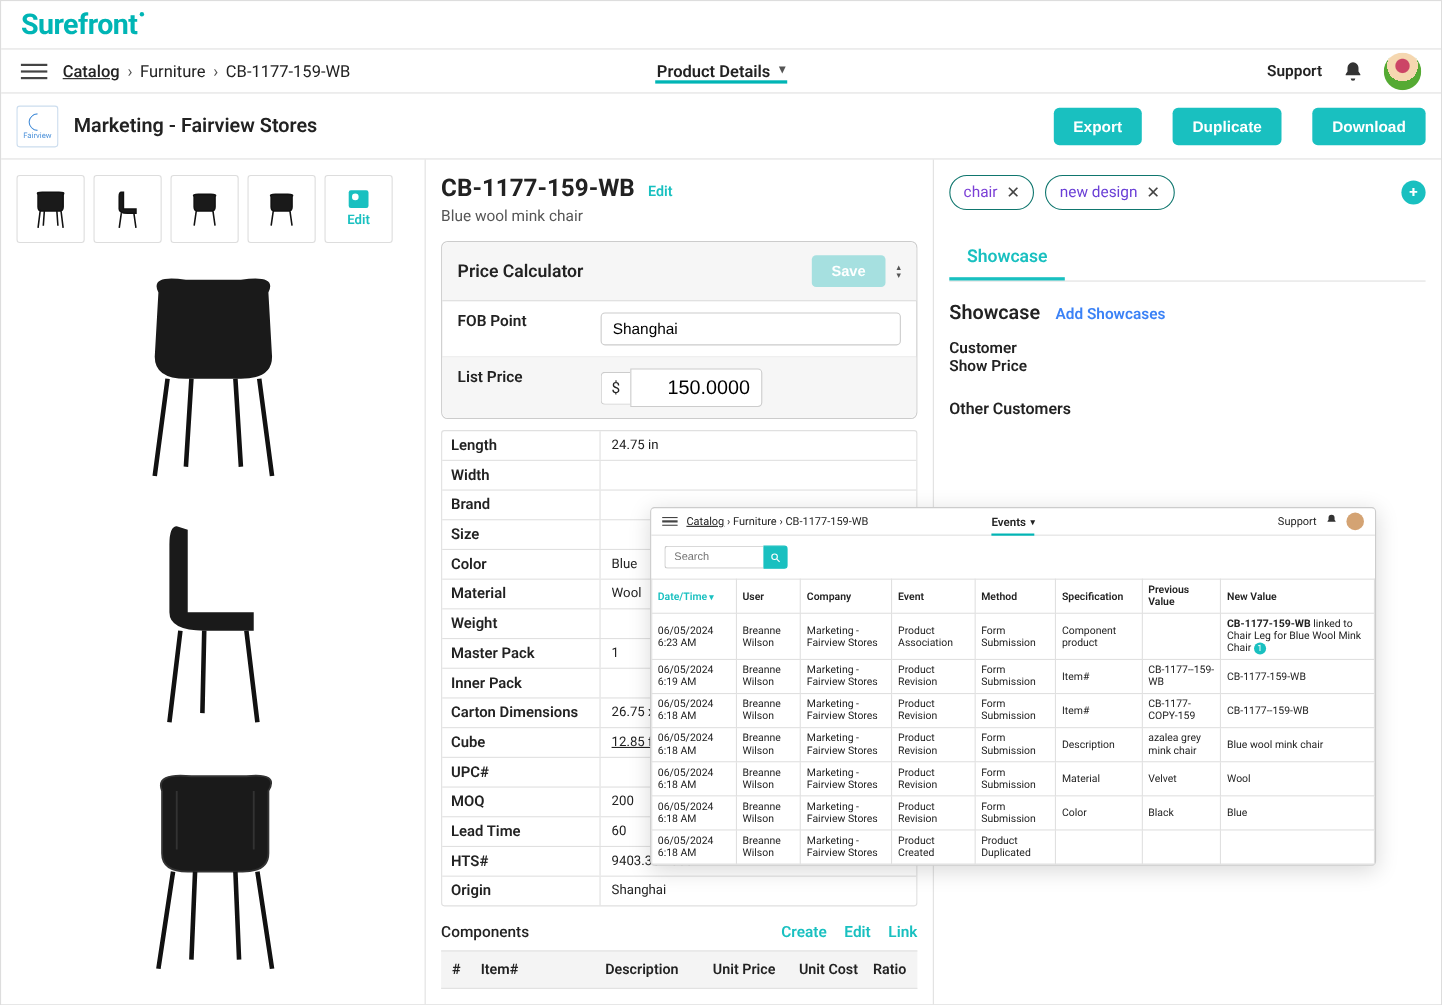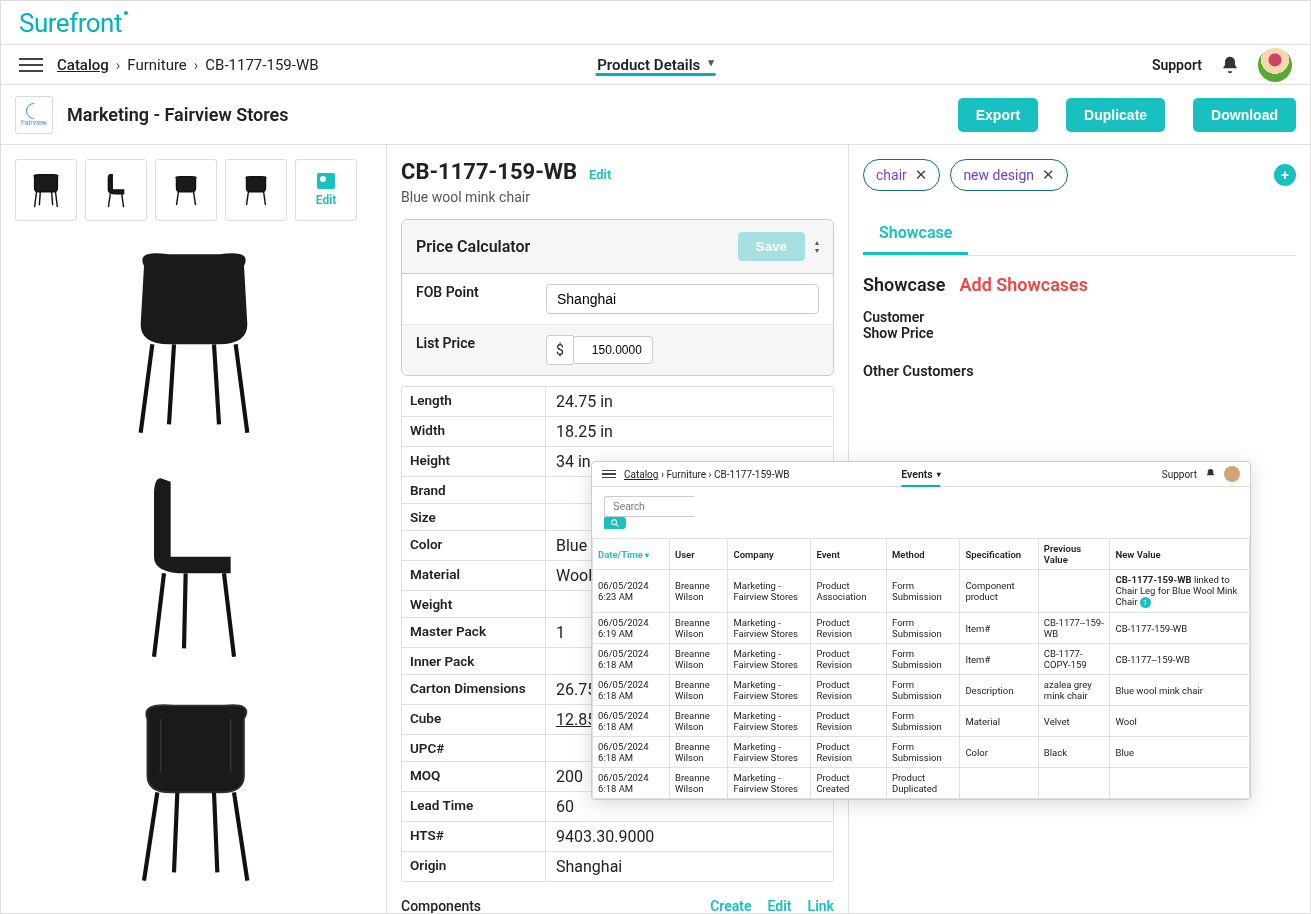--- a/index.html
+++ b/index.html
@@ -1,20 +1,20 @@
 <!DOCTYPE html>
 <html><head>
 <meta charset="utf-8">
 <style>
 * { box-sizing: border-box; margin: 0; padding: 0; }
 body { font-family: -apple-system, BlinkMacSystemFont, "Segoe UI", Roboto, Arial, sans-serif; font-size: 14px; color: #222; background: #fff; width: 1311px; height: 914px; overflow: hidden; position: relative; border: 1px solid #ddd; }
 
 
 .brand-bar { height: 44px; border-bottom: 1px solid #e0e0e0; display: flex; align-items: center; padding: 0 18px; }
-.brand-logo { font-size: 26px; font-weight: 400; color: #00b5b5; display: flex; align-items: center; letter-spacing: -0.5px; }
+.brand-logo { font-size: 26px; font-weight: 700; color: #00b5b5; display: flex; align-items: center; letter-spacing: -0.5px; }
 .brand-logo::after { content: ""; display: inline-block; width: 4px; height: 4px; background: #00b5b5; border-radius: 50%; margin-left: 2px; position: relative; top: -10px; }
 
 
 .nav-bar { height: 40px; border-bottom: 1px solid #e0e0e0; display: flex; align-items: center; padding: 0 18px; position: relative; }
 .hamburger { width: 24px; height: 24px; margin-right: 14px; cursor: pointer; display: flex; flex-direction: column; justify-content: center; gap: 4px; }
 .hamburger span { height: 2px; background: #444; }
 .breadcrumb { display: flex; align-items: center; gap: 7px; font-size: 15px; }
 .breadcrumb .root { text-decoration: underline; font-weight: 500; }
 .breadcrumb .sep { color: #555; }
 .nav-center { position: absolute; left: 50%; transform: translateX(-50%); display: flex; align-items: flex-start; gap: 8px; font-weight: 600; font-size: 15px; }
@@ -61,27 +61,27 @@
 .pc-header { background: #f6f6f6; padding: 12px 14px; display: flex; align-items: center; border-bottom: 1px solid #ccc; border-radius: 6px 6px 0 0; }
 .pc-title { font-weight: 600; font-size: 16px; }
 .pc-save { margin-left: auto; background: #a6e0e0; color: #fff; padding: 7px 18px; border-radius: 4px; font-weight: 600; border: none; margin-right: 10px; cursor: default; }
 .pc-expand { display: flex; flex-direction: column; gap: 2px; cursor: pointer; color: #555; font-size: 8px; line-height: 6px; }
 .pc-row { display: flex; padding: 10px 14px; border-bottom: 1px solid #e5e5e5; }
 .pc-row:last-child { border-bottom: none; background: #f6f6f6; border-radius: 0 0 6px 6px; }
 .pc-label { width: 130px; font-weight: 600; font-size: 14px; }
 .pc-input { flex: 1; border: 1px solid #ccc; border-radius: 4px; padding: 6px 10px; font-size: 14px; }
 .pc-money { display: flex; align-items: center; }
 .pc-money .sym { border: 1px solid #ccc; border-right: none; padding: 6px 9px; border-radius: 4px 0 0 4px; background: #fff; }
-.pc-money input { border: 1px solid #ccc; border-radius: 0 4px 4px 0; padding: 6px 10px; width: 80px; text-align: right; font-size: 12px; }
+.pc-money input { border: 1px solid #ccc; border-radius: 0 4px 4px 0; padding: 6px 10px; width: 120px; text-align: right; font-size: 18px; }
 
 .spec-table { border: 1px solid #e0e0e0; border-radius: 3px; }
 .spec-row { display: flex; border-bottom: 1px solid #e0e0e0; }
 .spec-row:last-child { border-bottom: none; }
 .spec-label { width: 144px; padding: 5px 8px; font-weight: 600; font-size: 13.5px; border-right: 1px solid #e0e0e0; }
-.spec-value { flex: 1; padding: 5px 10px; font-size: 16px; }
+.spec-value { flex: 1; padding: 5px 10px; font-size: 12px; }
 .spec-value.underline { text-decoration: underline; }
 
 .components { margin-top: 16px; }
 .comp-header { display: flex; align-items: center; margin-bottom: 8px; }
 .comp-title { font-size: 14px; font-weight: 500; }
 .comp-links { margin-left: auto; display: flex; gap: 16px; }
 .comp-links a { color: #19c0c0; font-weight: 600; font-size: 14px; cursor: pointer; }
 .comp-table { width: 100%; }
 .comp-thead { display: flex; background: #f4f4f4; font-weight: 600; font-size: 13px; padding: 9px 10px; border-top: 1px solid #e0e0e0; border-bottom: 1px solid #e0e0e0; }
 .c-num { width: 26px; }
@@ -97,37 +97,37 @@
 .tag.purple { color: #7b3fd6; }
 .tag.purple2 { color: #6a3fd6; }
 .tag .x { color: #444; cursor: pointer; font-size: 15px; }
 .add-tag { margin-left: auto; width: 22px; height: 22px; background: #19c0c0; border-radius: 50%; color: #fff; display: flex; align-items: center; justify-content: center; font-weight: 700; cursor: pointer; }
 
 .tab-row { margin-top: 22px; border-bottom: 1px solid #e0e0e0; }
 .tab { display: inline-block; padding: 10px 16px; font-weight: 600; color: #19c0c0; border-bottom: 3px solid #19c0c0; font-size: 16px; }
 
 .showcase-head { display: flex; align-items: baseline; gap: 14px; margin-top: 18px; }
 .showcase-head h3 { font-size: 18px; font-weight: 600; }
-.showcase-head a { color: #ef4444; font-weight: 600; font-size: 18px; }
+.showcase-head a { color: #3b82f6; font-weight: 600; font-size: 14px; }
 .sc-cols { display: flex; margin-top: 14px; font-weight: 600; font-size: 14px; flex-direction: column; }
 .sc-cols div:first-child { width: 170px; }
 .sc-other { margin-top: 22px; font-weight: 600; font-size: 14.5px; }
 
 
 .events-popup { position: absolute; top: 460px; left: 590px; width: 660px; background: #fff; border: 1px solid #ccc; border-radius: 4px; box-shadow: 0 4px 20px rgba(0,0,0,0.15); font-size: 10.5px; z-index: 100; }
 .ep-nav { display: flex; align-items: center; padding: 4px 10px; border-bottom: 1px solid #e0e0e0; gap: 8px; }
 .ep-nav .hb { width: 14px; display: flex; flex-direction: column; gap: 2px; }
 .ep-nav .hb span { height: 1.3px; background: #444; }
 .ep-nav .bc { font-size: 10px; }
 .ep-nav .bc .root2 { text-decoration: underline; }
 .ep-nav .center { position: absolute; left: 50%; transform: translateX(-50%); font-weight: 600; display: flex; align-items: center; gap: 4px; }
 .ep-nav .center .uline { position: absolute; bottom: -6px; left: 0; right: 0; height: 2px; background: #00b5b5; }
 .ep-nav .right2 { margin-left: auto; display: flex; align-items: center; gap: 8px; font-size: 10px; }
 .ep-nav .av2 { width: 16px; height: 16px; border-radius: 50%; background: #d4a373; }
-.ep-search { padding: 9px 12px; display: flex; gap: 0; flex-direction: column; }
+.ep-search { padding: 9px 12px; display: flex; gap: 0; }
 .ep-search input { border: 1px solid #ccc; border-right: none; border-radius: 3px 0 0 3px; padding: 4px 8px; font-size: 10px; width: 90px; }
 .ep-search .sbtn { background: #19c0c0; border: 1px solid #19c0c0; border-radius: 0 3px 3px 0; width: 22px; display: flex; align-items: center; justify-content: center; color: #fff; }
 .ep-table { width: 100%; border-collapse: collapse; }
 .ep-table th { text-align: left; font-size: 9.5px; font-weight: 600; padding: 4px 5px; border: 1px solid #e0e0e0; background: #fff; }
 .ep-table th:first-child { color: #19c0c0; }
 .ep-table th .sort { color: #19c0c0; font-size: 8px; }
 .ep-table td { font-size: 9.5px; padding: 4px 5px; border: 1px solid #e0e0e0; vertical-align: middle; }56montt; }
 .ep-link { color: #19c0c0; }
 .ep-badge { display: inline-block; background: #19c0c0; color: #fff; border-radius: 50%; width: 11px; height: 11px; font-size: 8px; text-align: center; line-height: 11px; margin-left: 2px; }
 
@@ -263,25 +263,20 @@
       </div>
     </div>
 
     <div class="spec-table" id="spec-table">
         <div class="spec-row">
           <div class="spec-label">Length</div>
           <div class="spec-value">24.75 in</div>
         </div>
         <div class="spec-row">
           <div class="spec-label">Width</div>
-          <div class="spec-value">18.25 in</div>
-        </div>
-        <div class="spec-row">
-          <div class="spec-label">Height</div>
-          <div class="spec-value">34 in</div>
         </div>
         <div class="spec-row">
           <div class="spec-label">Brand</div>
           <div class="spec-value"></div>
         </div>
         <div class="spec-row">
           <div class="spec-label">Size</div>
           <div class="spec-value"></div>
         </div>
         <div class="spec-row">

